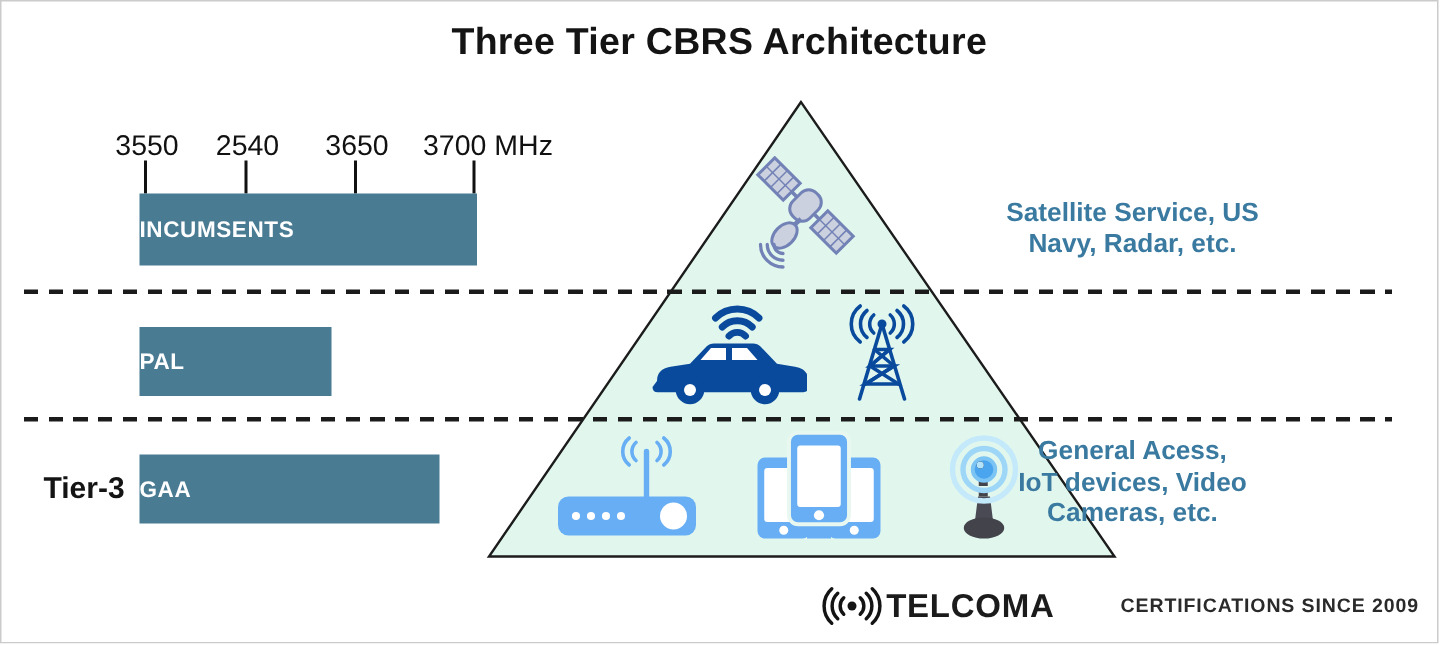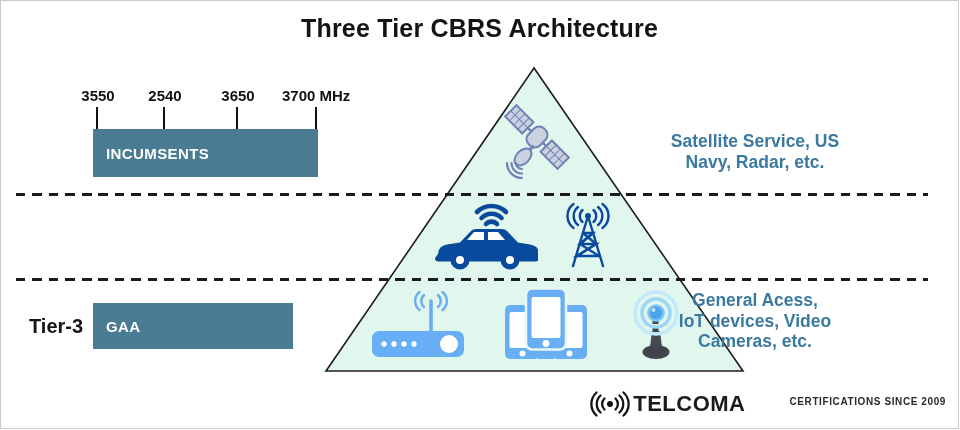--- a/index.html
+++ b/index.html
@@ -6,31 +6,31 @@
   .canvas{
     position:relative;width:957px;height:427px;background:#ffffff;
     border:1.5px solid #cbcbcb;overflow:hidden;
     font-family:"Liberation Sans",sans-serif;color:#111;
   }
   .title{
     position:absolute;top:13px;left:0;width:100%;text-align:center;
     font-size:25px;font-weight:700;letter-spacing:.2px;color:#141414;
   }
   
-  .freq-label{position:absolute;top:86px;font-size:15px;font-weight:700;transform:translateX(-50%);white-space:nowrap;}
+  .freq-label{position:absolute;top:86px;font-size:19px;font-weight:400;transform:translateX(-50%);white-space:nowrap;}
   .f0{left:97px}.f1{left:164px}.f2{left:237px}
   .f3{left:281px;transform:none;}
   .tick{position:absolute;top:106px;width:2px;height:22px;background:#111;}
   .t0{left:95px}.t1{left:162px}.t2{left:235px}.t3{left:314px}
   
   .tier-label{position:absolute;left:28px;width:62px;display:flex;align-items:center;
     font-size:20px;font-weight:600;color:#141414;}
   .tl0{top:128px;height:48px}.tl1{top:217px;height:46px}.tl2{top:302px;height:46px}
   .bar{position:absolute;left:92px;background:#497b93;display:flex;align-items:center;
-    color:#fff;font-size:15px;font-weight:700;letter-spacing:.4px;padding-left:13px;box-sizing:border-box;}
+    color:#fff;font-size:15px;font-weight:700;letter-spacing:.4px;box-sizing:border-box;}
   .b0{top:128px;width:225px;height:48px}
   .b1{top:217px;width:128px;height:46px}
   .b2{top:302px;width:200px;height:46px}
   
   .dash{position:absolute;left:15px;width:912px;height:3.2px;z-index:3;
     background:repeating-linear-gradient(90deg,#1b1b1b 0 9.5px,transparent 9.5px 16.5px);}
   .d0{top:192px}.d1{top:277px}
   
   .pyramid{position:absolute;left:320px;top:60px;z-index:1;}
   .icon{position:absolute;z-index:4;}
@@ -41,41 +41,42 @@
   .ic-phones{left:503px;top:286px}
   .ic-antenna{left:623px;top:286px}
   
   .desc{position:absolute;right:53px;width:300px;text-align:center;white-space:pre-line;
     color:#3a7aa0;font-size:17.5px;line-height:20.5px;font-weight:600;z-index:2;}
   .ds0{top:130px}.ds1{top:214px}.ds2{top:289px}
   
   .logo{position:absolute;right:12px;bottom:6px;display:flex;align-items:center;gap:3px;}
   .logo-text{display:flex;align-items:flex-start;}
   .logo-brand{font-size:22px;font-weight:800;letter-spacing:.5px;color:#1b1b1b;line-height:20px;}
-  .logo-tagline{font-size:10px;font-weight:600;letter-spacing:.6px;color:#2a2a2a;margin-top:2px;padding-left:44px;}
+  .logo-tagline{font-size:13px;font-weight:600;letter-spacing:.6px;color:#2a2a2a;margin-top:2px;padding-left:44px;}
 </style>
 </head>
 <body>
 
 <div class="canvas">
 
   <div class="title">Three Tier CBRS Architecture</div>
 
   <div class="freq-label f0">3550</div>
   <div class="freq-label f1">2540</div>
   <div class="freq-label f2">3650</div>
   <div class="freq-label f3">3700 MHz</div>
   <div class="tick t0"></div>
   <div class="tick t1"></div>
   <div class="tick t2"></div>
   <div class="tick t3"></div>
 
   <div class="tier-label tl2">Tier-3</div>
 
   <div class="bar b0">INCUMSENTS</div>
+  <div class="bar b1">PAL</div>
   <div class="bar b2">GAA</div>
 
   <svg class="pyramid" width="428" height="316" viewBox="0 0 428 316">
     <polygon points="213,7 5,310 422,310" fill="#e1f7ee" stroke="#1c1c1c" stroke-width="1.6"></polygon>
   </svg>
 
   <div class="dash d0"></div>
   <div class="dash d1"></div>
 
   <svg class="icon ic-satellite" width="74" height="76" viewBox="0 0 74 76">

